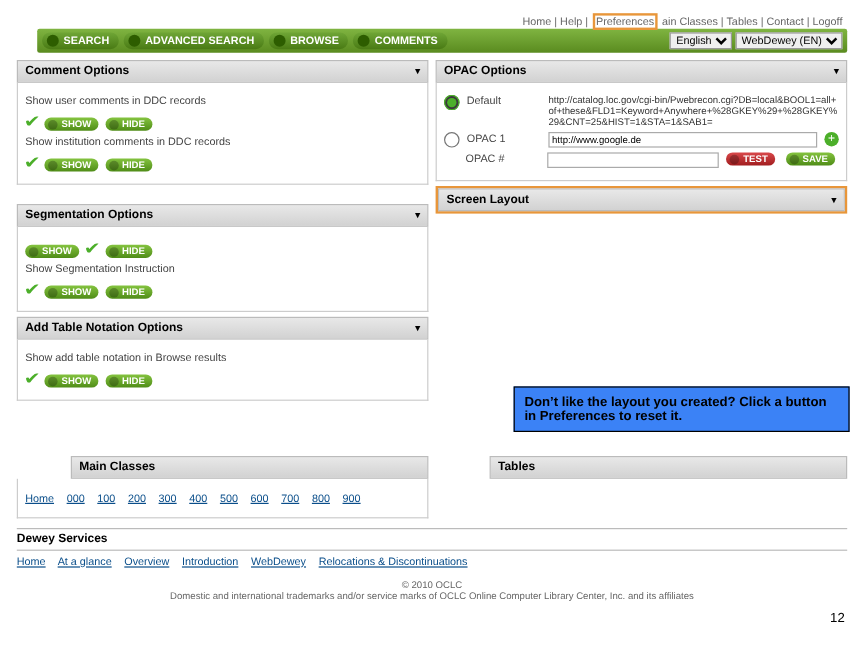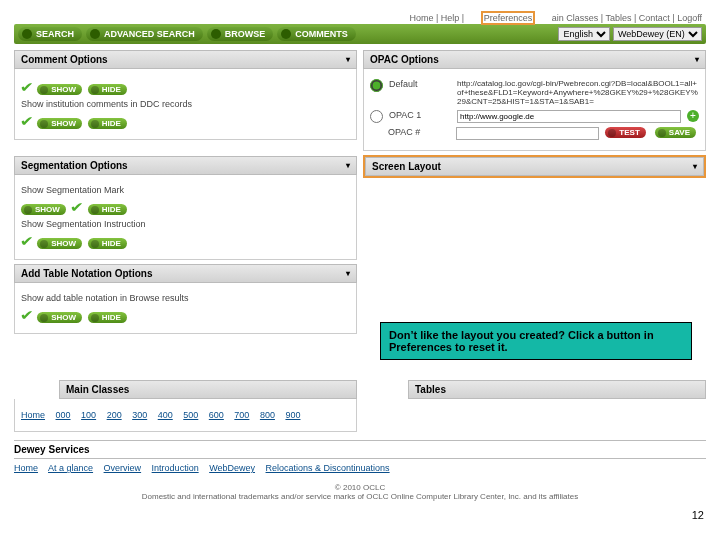--- a/index.html
+++ b/index.html
@@ -1,22 +1,22 @@
 <!DOCTYPE html>
 <html><head>
 <meta charset="utf-8">
 <style>
   * { box-sizing: border-box; margin: 0; padding: 0; }
   body { font-family: Arial, sans-serif; font-size: 10px; background: #fff; width: 720px; }
   .page { padding: 12px 14px 4px 14px; position: relative; }
   .topbar { text-align: right; font-size: 9px; color: #666; padding: 1px 4px; }
-  .topbar span { margin: 0 14px; }
+  .topbar span { margin: 0 1px; }
   .topbar .hl { border: 2px solid #e8963a; padding: 0 1px; }
   .topbar a { color: #666; text-decoration: none; }
-  .navbar { background: linear-gradient(#7fb441,#5a8b1f); padding: 3px 4px; display:flex; align-items:flex-end; border-radius:2px; }
+  .navbar { background: linear-gradient(#7fb441,#5a8b1f); padding: 3px 4px; display:flex; align-items:flex-end; border-radius:2px;margin-left:17px; }
   .navbtn { background: linear-gradient(#6fa636,#497a14); color:#fff; font-weight:bold; font-size:9px; padding:2px 8px 2px 18px; margin-right:4px; border-radius:10px; position:relative; display:inline-block; }
   .navbtn::before { content:""; position:absolute; left:4px; top:2px; width:10px; height:10px; background:#2d5d00; border-radius:50%; }
   .navspacer { flex:1; }
   .lang { font-size:9px; }
   .lang select { font-size:9px; border:1px solid #999; }
   .columns { display:flex; gap:6px; margin-top:6px; }
   .col { flex:1; }
   .panel-h { background: linear-gradient(#e8e8e8,#d2d2d2); border:1px solid #bbb; padding:3px 6px; font-size:10px; font-weight:bold; display:flex; align-items:center; }
   .panel-h .caret { margin-left:auto; font-size:8px; }
   .panel-b { border:1px solid #ccc; border-top:none; padding:6px; font-size:9px; color:#444; }
@@ -25,21 +25,21 @@
   .pill.green { background: linear-gradient(#84c33f,#4f8c17); }
   .pill.red { background: linear-gradient(#d9484a,#a11d1f); }
   .check { color:#4caf2a; font-size:14px; margin-right:2px; display:inline-block; transform: scaleX(1.2); }
   .row { margin:4px 0; }
   .opac-row { display:flex; align-items:flex-start; margin:4px 0; gap:6px; }
   .opac-row label { width:62px; font-size:9px; }
   .opac-row input[type=text] { flex:1; font-size:8px; border:1px solid #aaa; padding:1px 2px; }
   .opac-url { font-size:8px; word-break:break-all; color:#333; flex:1; }
   .plus { width:12px; height:12px; background:#4caf2a; color:#fff; border-radius:50%; text-align:center; line-height:12px; font-size:10px; display:inline-block; }
   .screenlayout-wrap { border:2px solid #e8963a; padding:0; margin-top:4px; }
-  .callout { position:absolute; right:28px; top:322px; width:312px; background:#14b8a6; border:1px solid #000; padding:6px 8px; font-size:11px; font-weight:bold; z-index:10; }
+  .callout { position:absolute; right:12px; top:322px; width:280px; background:#3b82f6; border:1px solid #000; padding:6px 8px; font-size:11px; font-weight:bold; z-index:10; }
   .bottom-sec { margin-top:46px; }
   .section-h { background: linear-gradient(#e8e8e8,#d2d2d2); border:1px solid #bbb; padding:3px 6px; font-size:10px; font-weight:bold;margin-left:45px; }
   .hpair { display:flex; gap:6px; }
   .hpair > div { flex:1; }
   .links-row { border:1px solid #ccc; border-top:none; padding:11px 6px; font-size:9px; }
   .links-row a { color:#0a4e8a; text-decoration:underline; margin-right:8px; }
   .dewey-h { border:1px solid #bbb; border-left:none; border-right:none; padding:3px 0; font-size:10px; font-weight:bold; margin-top:8px; }
   .dewey-links { padding:4px 0; font-size:9px; }
   .dewey-links a { color:#0a4e8a; text-decoration:underline; margin-right:8px; }
   .footer { text-align:center; font-size:8px; color:#666; margin-top:6px; }
@@ -74,39 +74,39 @@
   </div>
 
   <div class="columns">
     <div class="col">
 
       <div class="panel-h">
         <span>Comment Options</span>
         <span class="caret">▾</span>
       </div>
       <div class="panel-b">
+        <div class="row">Show user comments in DDC records</div>
         <div class="row">
           <span class="check">✔</span>
           <span class="pill green">SHOW</span>
           <span class="pill green">HIDE</span>
         </div>
         <div class="row">Show institution comments in DDC records</div>
         <div class="row">
           <span class="check">✔</span>
           <span class="pill green">SHOW</span>
           <span class="pill green">HIDE</span>
         </div>
       </div>
 
       <div class="panel-h" style="margin-top:16px">
         <span>Segmentation Options</span>
         <span class="caret">▾</span>
       </div>
       <div class="panel-b">
-        <div class="row">Show Segmentation Mark</div>
         <div class="row">
           <span class="pill green">SHOW</span>
           <span class="check">✔</span>
           <span class="pill green">HIDE</span>
         </div>
         <div class="row">Show Segmentation Instruction</div>
         <div class="row">
           <span class="check">✔</span>
           <span class="pill green">SHOW</span>
           <span class="pill green">HIDE</span>

